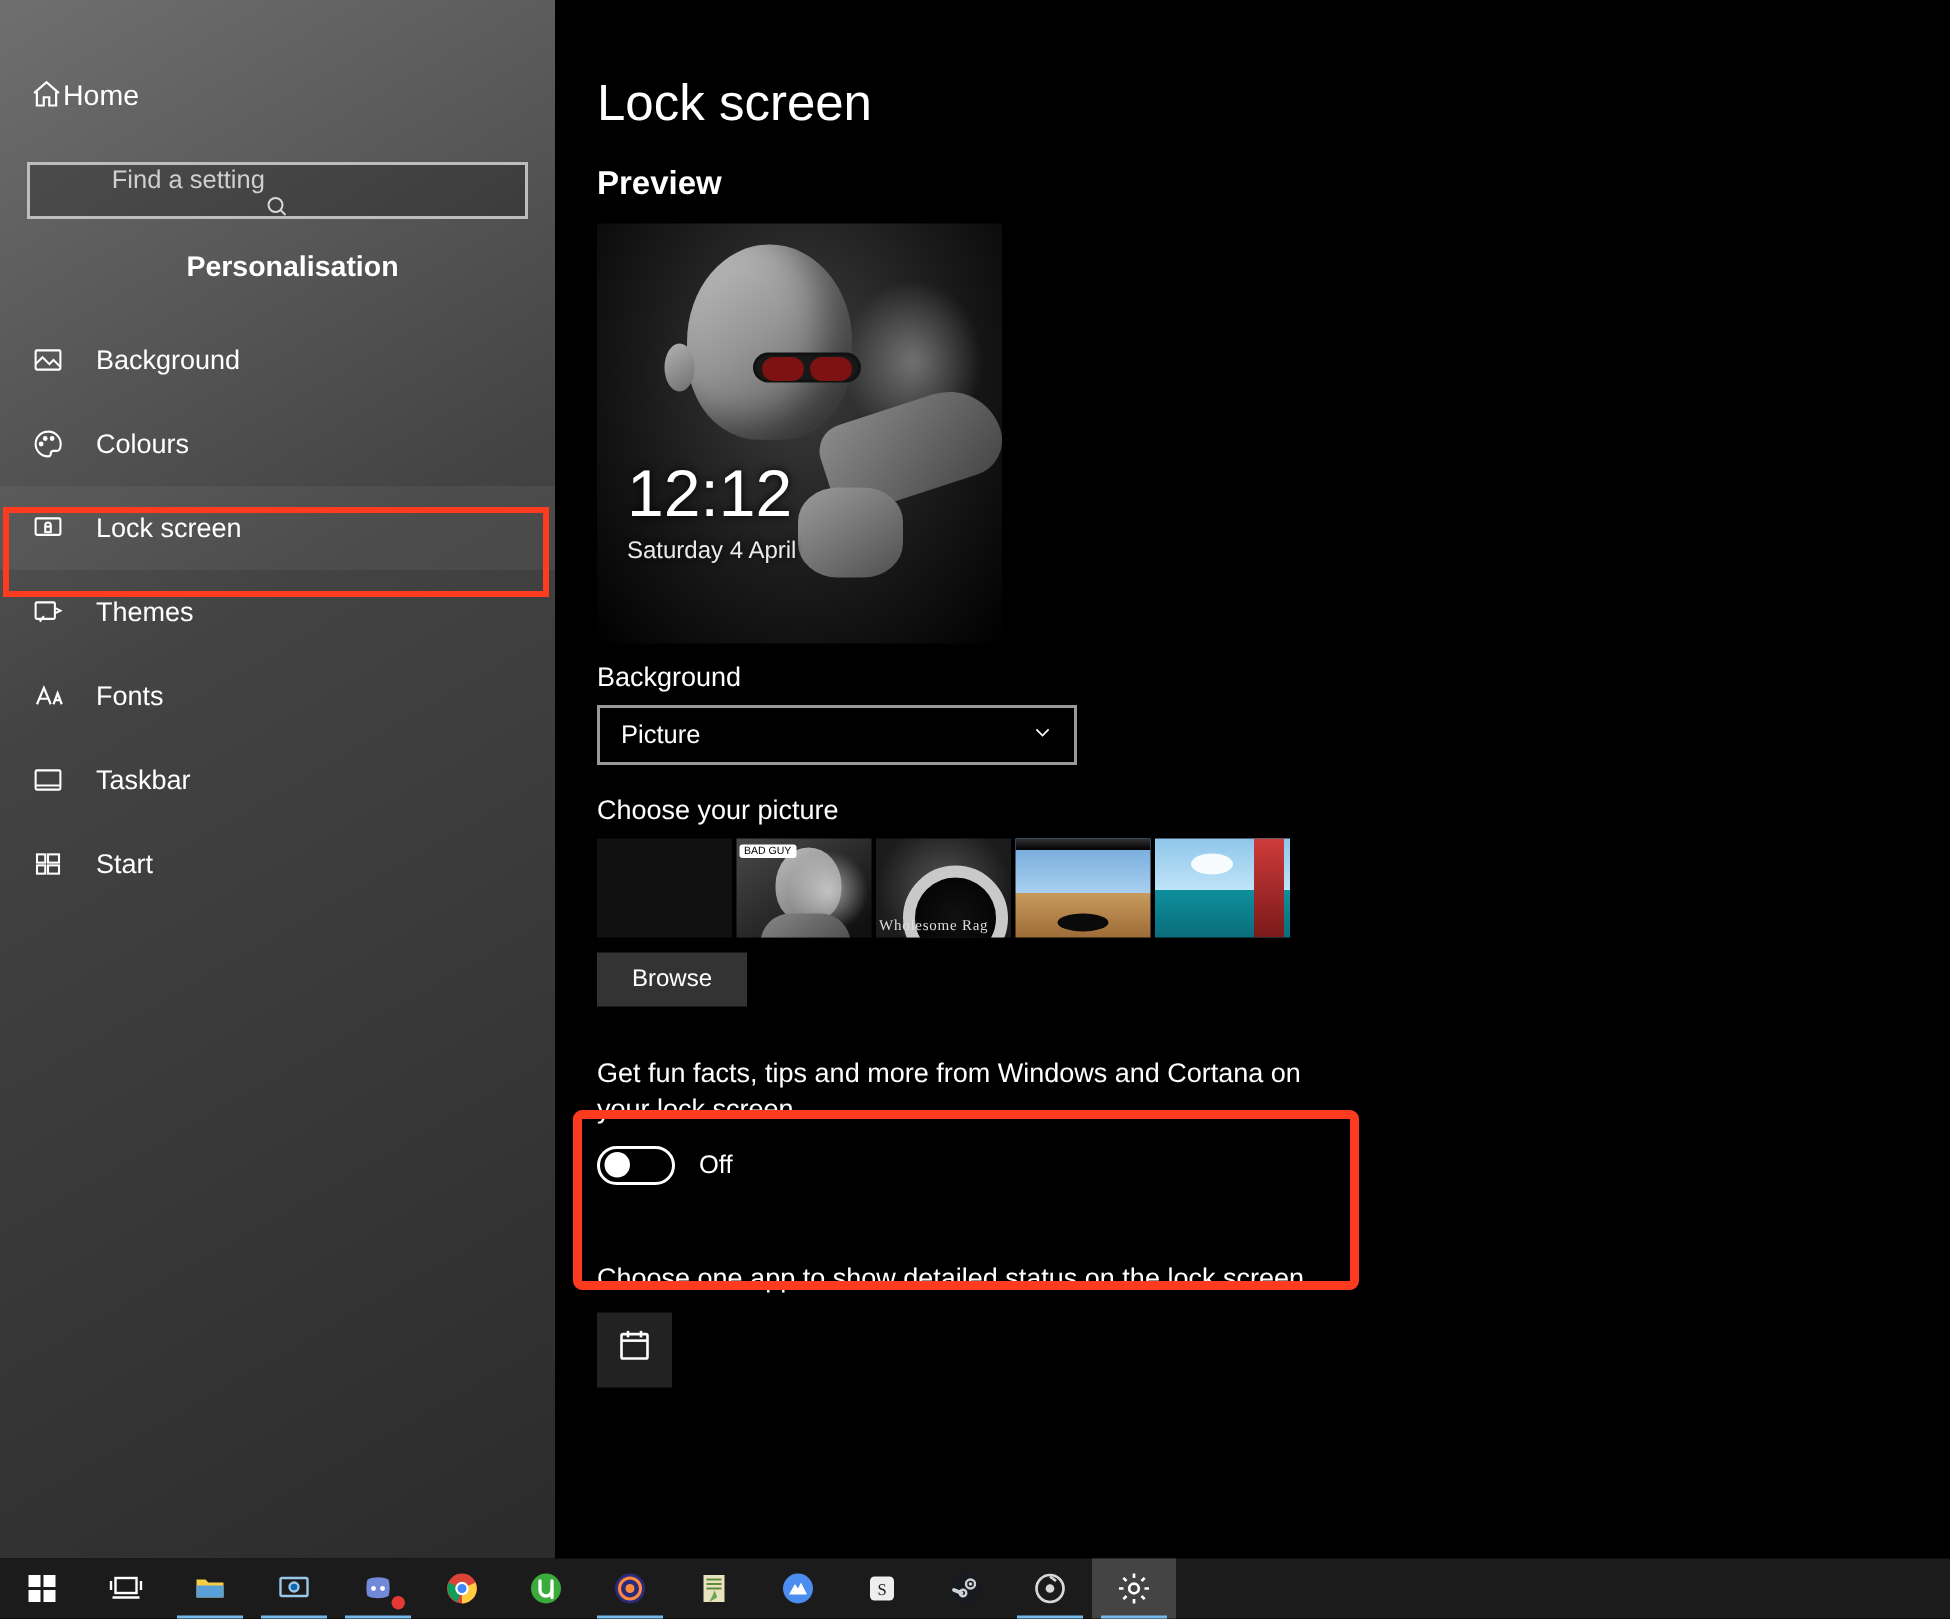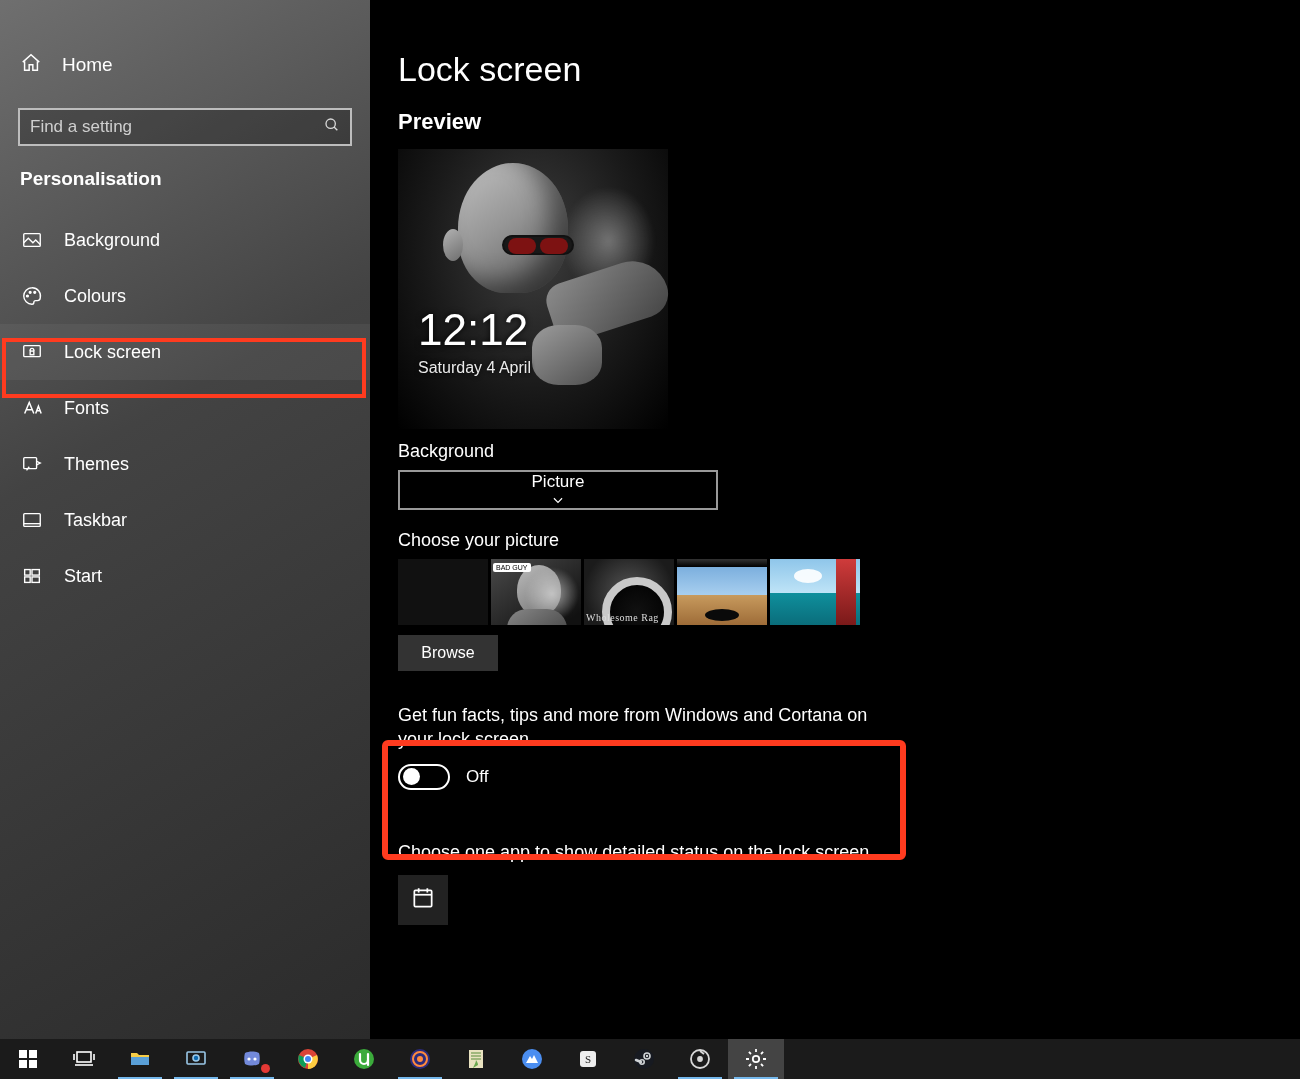--- a/index.html
+++ b/index.html
@@ -12,41 +12,41 @@
   
   .sidebar {
     position: absolute; left: 0; top: 0; width: 370px; height: calc(100% - 40px);
     background: linear-gradient(150deg, #6f6f6f 0%, #434343 40%, #2b2b2b 100%);
     color: #fff;
   }
   .sidebar-title {
     font-size: 14px; font-weight: 400; padding: 11px 0 0 18px; color: #fff;
   }
   .home-row {
-    display: flex; align-items: center; gap: 20px;
+    display: flex; align-items: center; 
     padding: 0 0 0 20px; margin-top: 40px; height: 50px;
     cursor: pointer;
   }
   .home-row .icon svg { width: 22px; height: 22px; }
   .home-row .label { font-size: 19px; }
   .search-wrap { padding: 18px 18px 0 18px; }
   .search-box {
     width: 100%; height: 38px;
     background: rgba(0,0,0,0.25);
     border: 2px solid #bdbdbd;
-    display: flex; align-items: center; padding: 0 10px;
+    display: flex; align-items: center; padding: 0 10px; flex-direction: column;
   }
   .search-box input {
     flex: 1; background: transparent; border: 0; outline: 0;
     color: #d8d8d8; font-size: 17px; font-family: inherit;
   }
   .search-box input::placeholder { color: #cfcfcf; }
   .search-box .mag { color: #d8d8d8; }
   .category {
-    padding: 22px 0 0 20px; font-size: 19px; font-weight: 600;
+    padding: 22px 0 0 20px; font-size: 19px; font-weight: 600; text-align: center;
   }
   .nav { margin-top: 22px; }
   .nav-item {
     display: flex; align-items: center; gap: 20px;
     height: 56px; padding-left: 20px; cursor: pointer;
     font-size: 18px; position: relative;
   }
   .nav-item .icon { width: 24px; display: inline-flex; justify-content: center; }
   .nav-item svg { width: 22px; height: 22px; }
   .nav-item.active { background: rgba(255,255,255,0.05); }
@@ -83,21 +83,21 @@
   .preview-fist{position:absolute;left:134px;top:176px;width:70px;height:60px;border-radius:38%;
     background:linear-gradient(145deg,#9c9c9c,#4f4f4f);}
   .preview-smoke{position:absolute;left:150px;top:40px;width:110px;height:130px;
     background:radial-gradient(ellipse 60% 60% at 55% 40%,rgba(210,210,210,.45),rgba(210,210,210,0) 70%);
     filter:blur(2px);}
   .preview-time { position:absolute;left:20px;top:156px;font-size:44px;font-weight:300;color:#fff;text-shadow:0 0 6px #000; }
   .preview-date { position:absolute;left:20px;top:210px;font-size:16px;color:#eaeaea;text-shadow:0 0 5px #000; }
   .select-box {
     width: 320px; height: 40px; border: 2px solid #999; background: transparent;
     display: flex; align-items: center; justify-content: space-between;
-    padding: 0 14px; font-size: 17px; cursor: pointer; margin-bottom: 20px; flex-direction: column;
+    padding: 0 14px; font-size: 17px; cursor: pointer; margin-bottom: 20px;
   }
   .thumbs { display: flex; gap: 3px; margin: 2px 0 10px 0; }
   .thumb {
     width: 90px; height: 66px; background:#222; position:relative; overflow:hidden;
     border:0; cursor:pointer; display:flex;align-items:center;justify-content:center;
   }
   .thumb.empty { background:#111; }
   .thumb-sel{
     background:linear-gradient(145deg,#4a4a4a 0%,#111 90%);
   }
@@ -206,36 +206,36 @@
         <svg viewBox="0 0 24 24" fill="none" stroke="#fff" stroke-width="1.5">
             <rect x="3" y="5" width="18" height="12" rx="1"></rect>
             <rect x="10" y="11" width="4" height="4"></rect>
             <path d="M10 11v-1a2 2 0 0 1 4 0v1"></path>
           </svg>
       </span>
       <span>Lock screen</span>
     </div>
     <div class="nav-item">
       <span class="icon">
+        <svg viewBox="0 0 24 24" fill="none" stroke="#fff" stroke-width="1.5">
+            <rect x="3" y="5" width="14" height="12" rx="1"></rect>
+            <path d="M17 9l4 2-4 2"></path>
+            <path d="M6 19l3-4"></path>
+          </svg>
+      </span>
+      <span>Themes</span>
+    </div>
+    <div class="nav-item">
+      <span class="icon">
         <svg viewBox="0 0 24 24" fill="none" stroke="#fff" stroke-width="1.6">
             <path d="M4 18 9 6l5 12M6 14h6"></path>
             <path d="M16 18l3-8 3 8M17 15h4"></path>
           </svg>
       </span>
       <span>Fonts</span>
-    </div>
-    <div class="nav-item">
-      <span class="icon">
-        <svg viewBox="0 0 24 24" fill="none" stroke="#fff" stroke-width="1.5">
-            <rect x="3" y="5" width="14" height="12" rx="1"></rect>
-            <path d="M17 9l4 2-4 2"></path>
-            <path d="M6 19l3-4"></path>
-          </svg>
-      </span>
-      <span>Themes</span>
     </div>
     <div class="nav-item">
       <span class="icon">
         <svg viewBox="0 0 24 24" fill="none" stroke="#fff" stroke-width="1.5">
             <rect x="3" y="5" width="18" height="14" rx="1"></rect>
             <line x1="3" y1="16" x2="21" y2="16"></line>
           </svg>
       </span>
       <span>Taskbar</span>
     </div>

